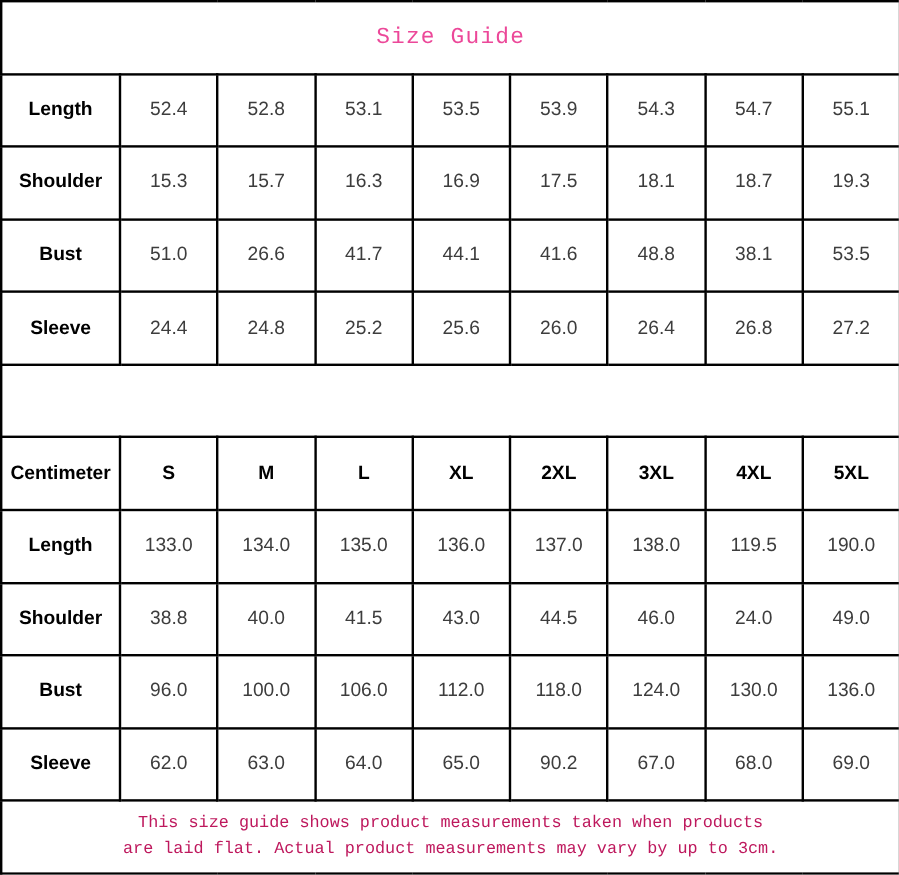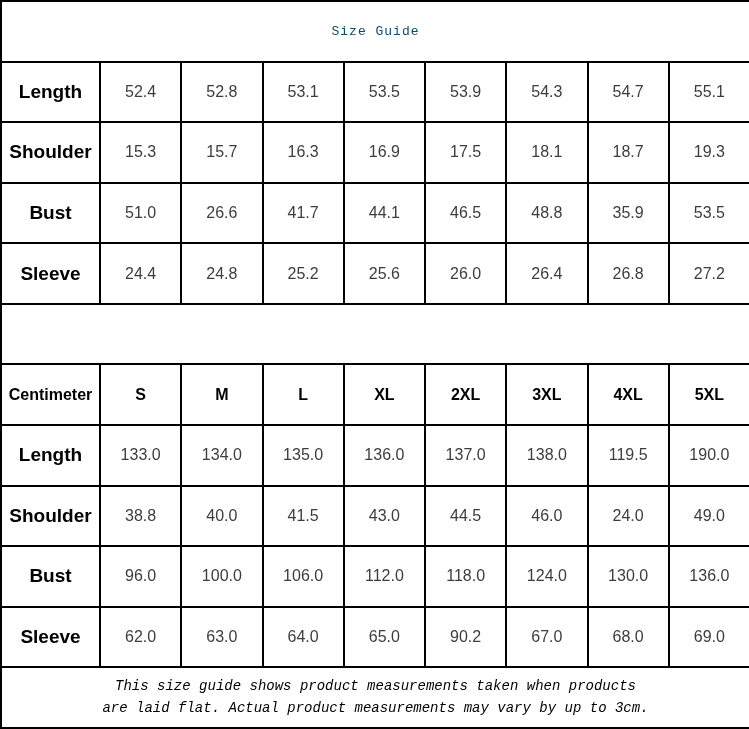--- a/index.html
+++ b/index.html
@@ -23,51 +23,50 @@
     vertical-align: middle;
     padding: 0;
     overflow: hidden;
     height: 54px;
   }
   col.col-label { width: 99px; }
   col.col-size  { width: 81.25px; }
   .title-cell {
     height: 55px;
     font-family: "Liberation Mono", "DejaVu Sans Mono", monospace;
-    font-size: 13px;
+    font-size: 19px;
     font-weight: 400;
-    color: #0c4a6e;
+    color: #ec4899;
     letter-spacing: 1px;
   }
   .header-cell {
     font-family: "Liberation Sans", sans-serif;
     font-weight: bold;
     font-size: 16px;
     color: #000000;
   }
   .label-cell {
     font-family: "Liberation Sans", sans-serif;
     font-weight: bold;
-    font-size: 19px;
+    font-size: 16px;
     color: #000000;
   }
   .value-cell {
     font-family: "Liberation Sans", sans-serif;
     font-weight: 400;
     font-size: 16px;
     color: #3d3d3d;
   }
   .gap-cell { height: 54px; }
   .footer-cell {
     height: 56px;
     font-family: "Liberation Mono", "DejaVu Sans Mono", monospace;
     font-size: 14px;
-    color: #000000;
+    color: #be185d;
     line-height: 1.55;
-    font-style: italic;
   }
 </style>
 </head>
 <body>
 
 <div class="sheet">
   <table class="guide">
     <colgroup>
       <col class="col-label">
       <col class="col-size" span="8">
@@ -97,23 +96,23 @@
           <td class="value-cell">18.1</td>
           <td class="value-cell">18.7</td>
           <td class="value-cell">19.3</td>
         </tr>
         <tr>
           <td class="label-cell">Bust</td>
           <td class="value-cell">51.0</td>
           <td class="value-cell">26.6</td>
           <td class="value-cell">41.7</td>
           <td class="value-cell">44.1</td>
-          <td class="value-cell">46.5</td>
+          <td class="value-cell">41.6</td>
           <td class="value-cell">48.8</td>
-          <td class="value-cell">35.9</td>
+          <td class="value-cell">38.1</td>
           <td class="value-cell">53.5</td>
         </tr>
         <tr>
           <td class="label-cell">Sleeve</td>
           <td class="value-cell">24.4</td>
           <td class="value-cell">24.8</td>
           <td class="value-cell">25.2</td>
           <td class="value-cell">25.6</td>
           <td class="value-cell">26.0</td>
           <td class="value-cell">26.4</td>

